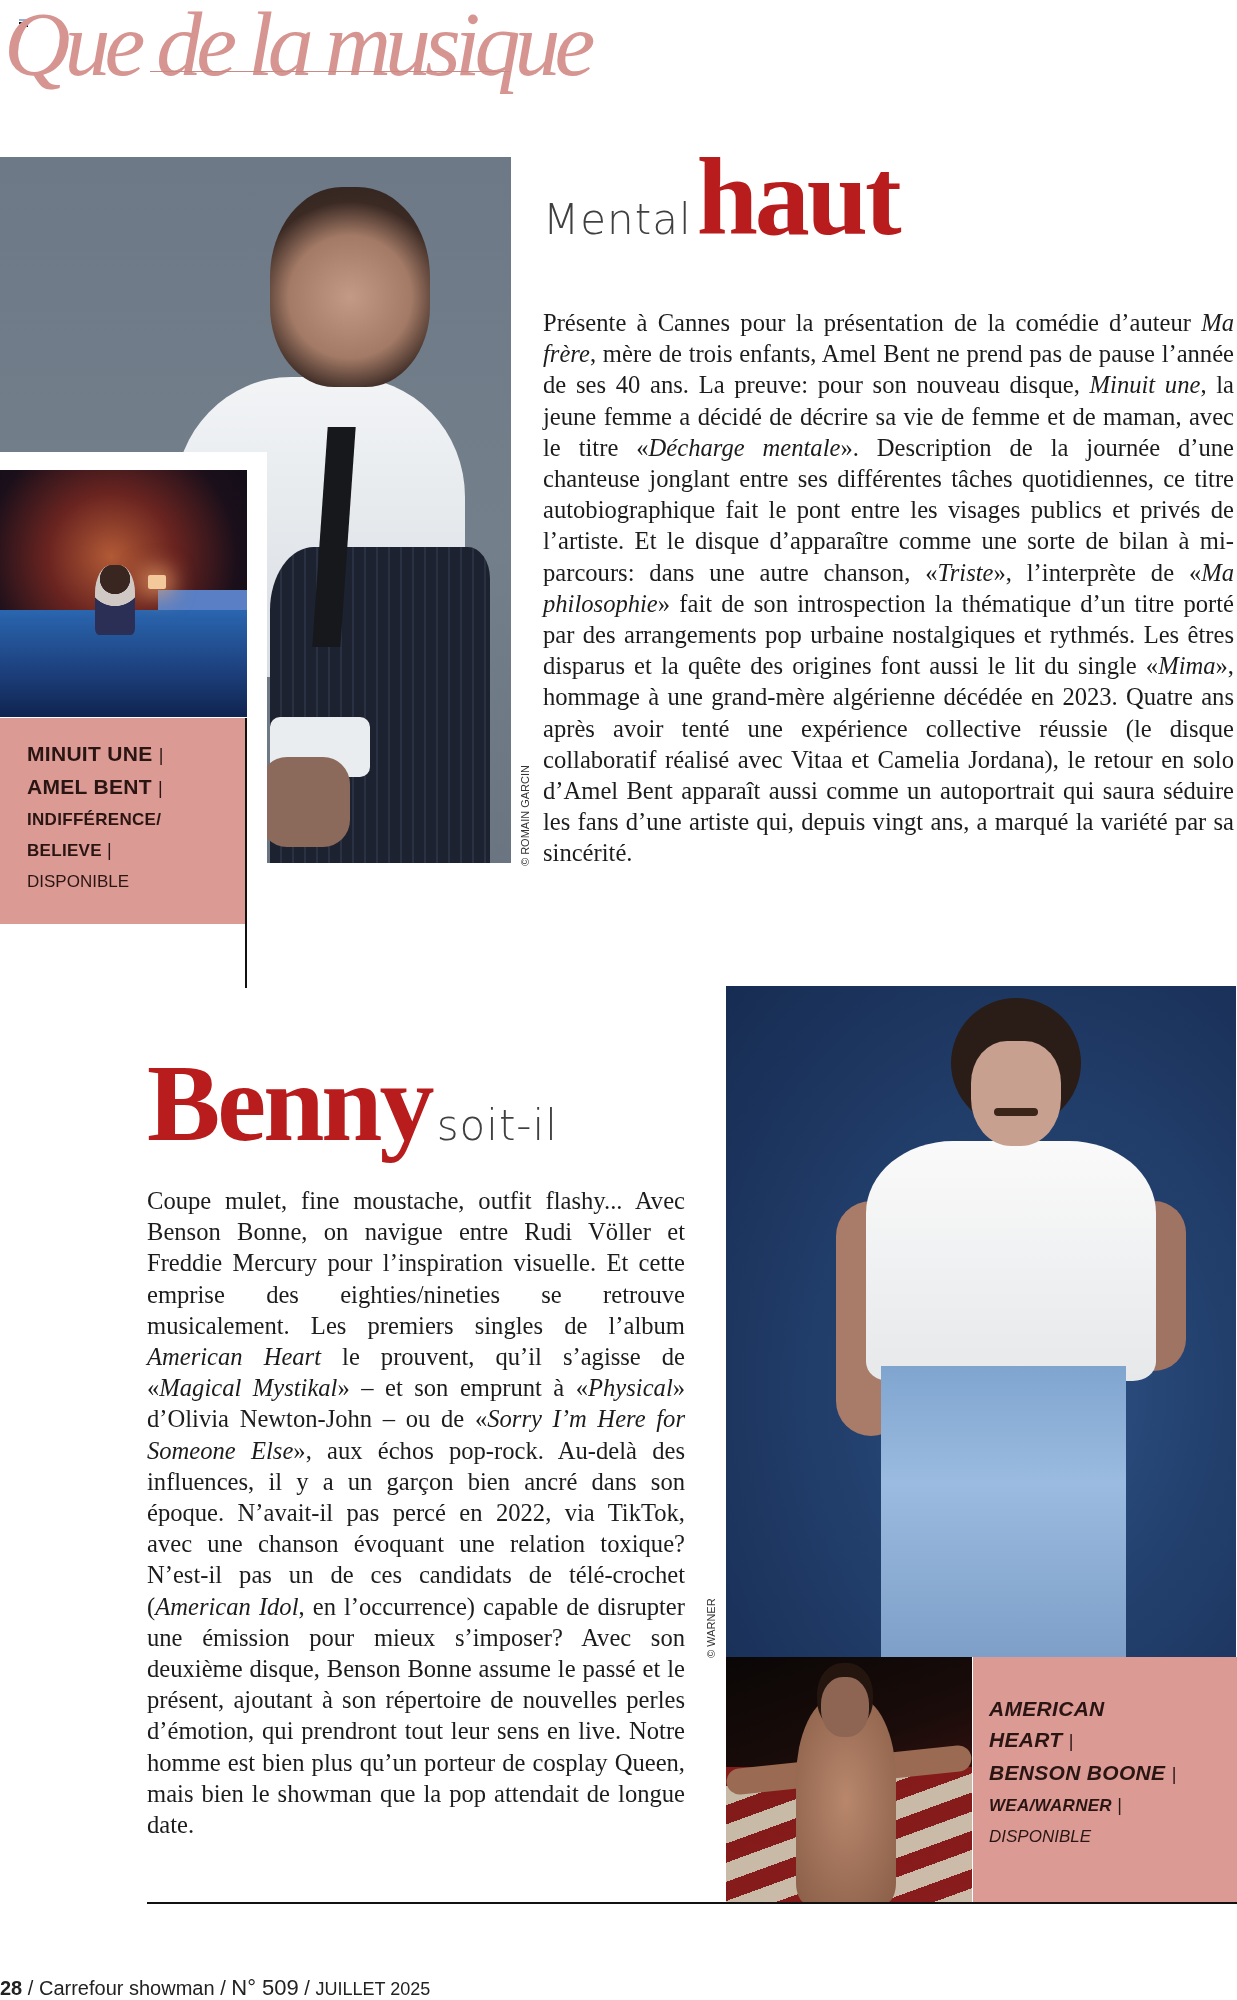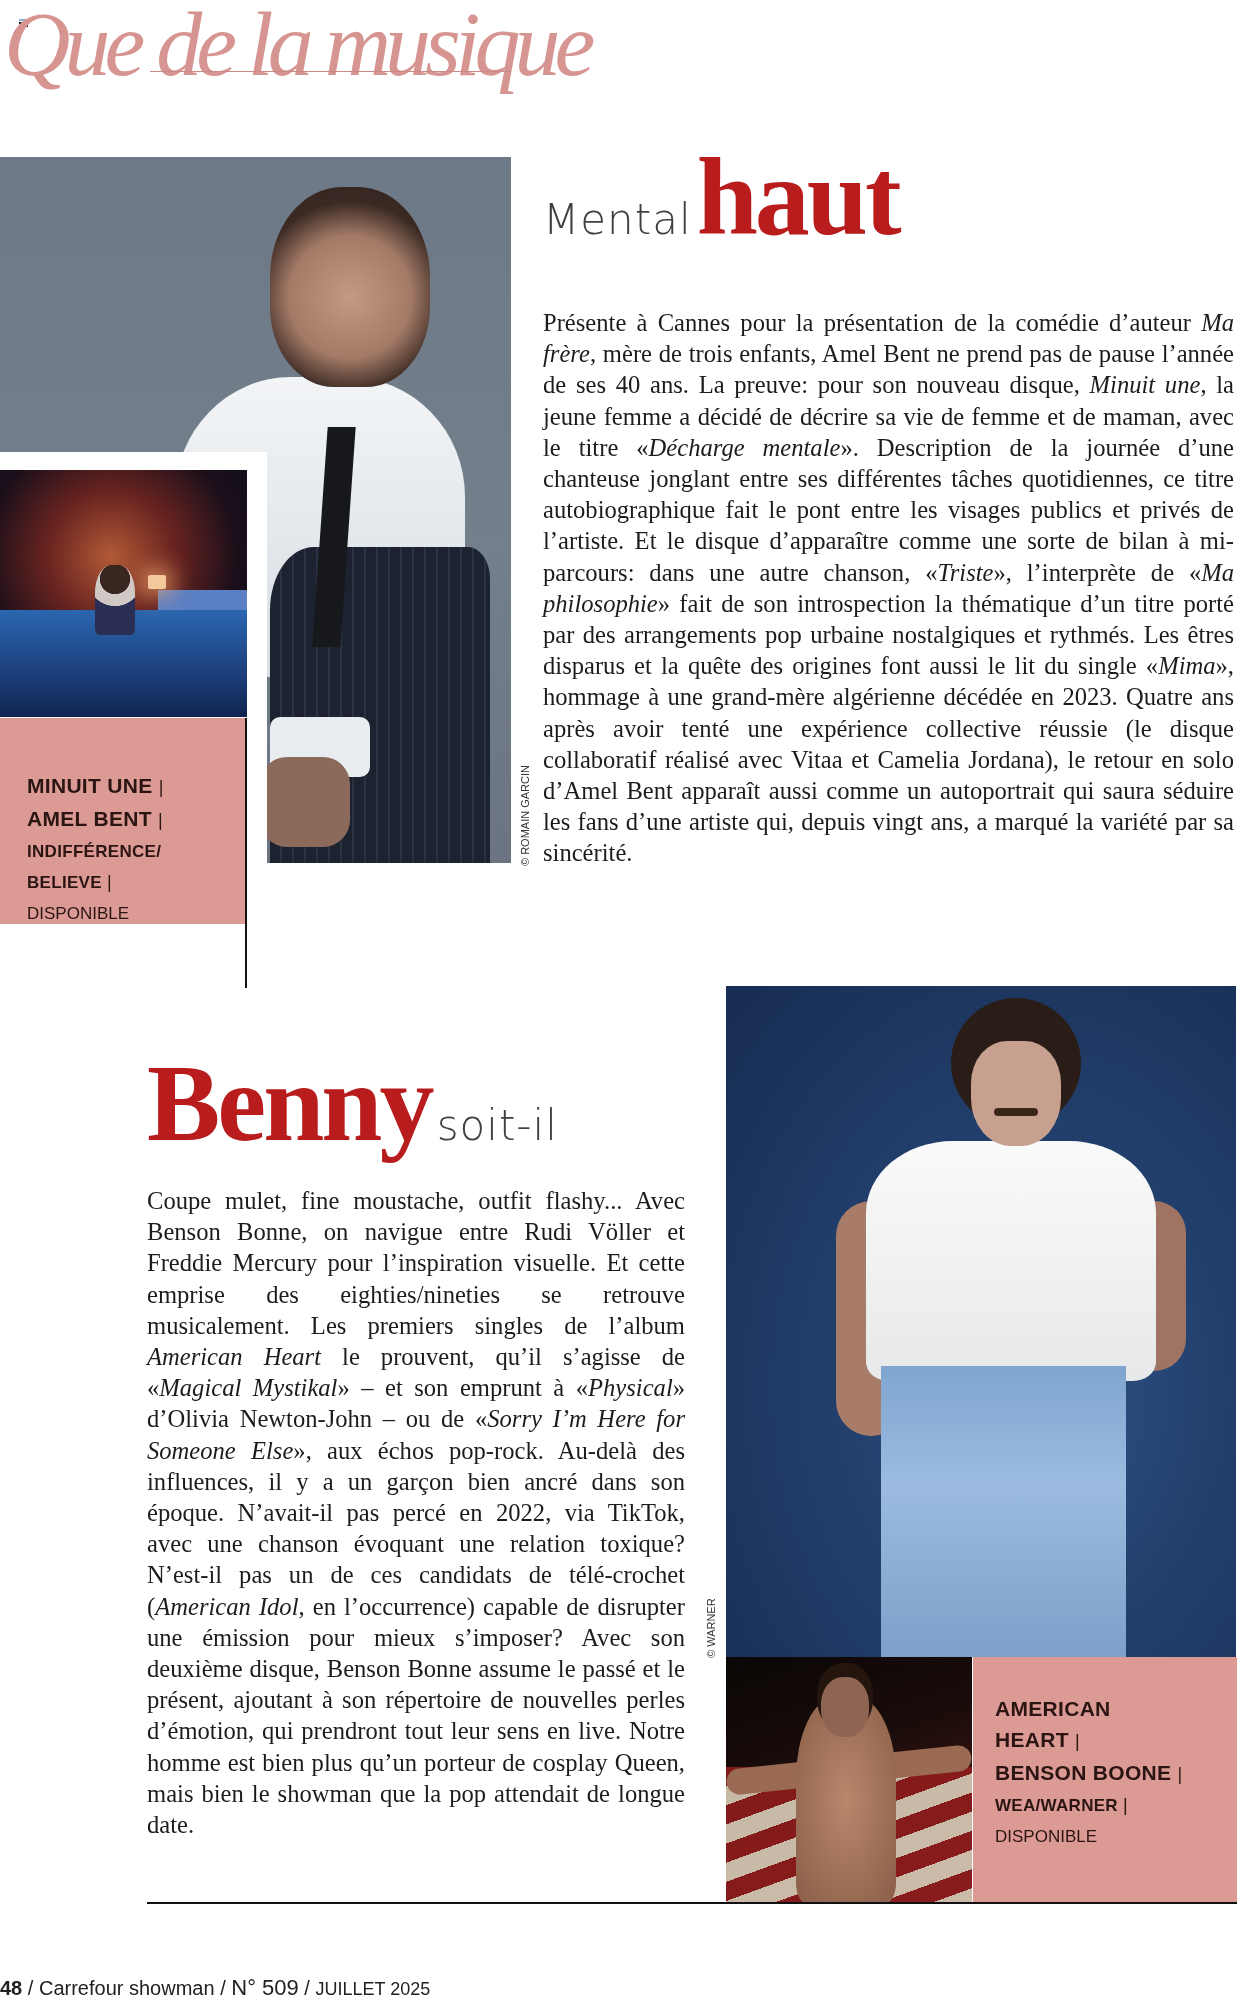--- a/index.html
+++ b/index.html
@@ -79,21 +79,21 @@
 <div class="abs credit" style="left:519px;top:866px;">© ROMAIN GARCIN</div>
 
 <div class="abs frame-white"></div>
 <div class="abs photo amel-cover">
   <div class="abs cover-headboard"></div>
   <div class="abs cover-bed"></div>
   <div class="abs cover-lamp"></div>
   <div class="abs cover-person"></div>
 </div>
 <div class="abs pink-box amel-info info-text">
-  <div style="position:absolute;left:27px;top:20px;margin-top:32px;">
+  <div style="position:absolute;left:27px;top:20px;">
     <div class="info-title"><span>MINUIT UNE</span> <span class="sep">|</span></div>
     <div class="info-title"><span>AMEL BENT</span> <span class="sep">|</span></div>
     <div class="info-label">INDIFFÉRENCE/</div>
     <div class="info-label"><span>BELIEVE</span> <span class="sep">|</span></div>
     <div class="info-status">DISPONIBLE</div>
   </div>
 </div>
 <div class="abs vrule"></div>
 
 <div class="abs headline" style="left:543px;top:142px;">
@@ -127,32 +127,32 @@
 </div>
 
 <div class="abs photo benny-cover">
   <div class="abs flag-stripes"></div>
   <div class="abs c-arms"></div>
   <div class="abs c-body"></div>
   <div class="abs c-head"></div>
 </div>
 
 <div class="abs pink-box benny-info info-text">
-  <div style="position:absolute;left:22px;top:36px;">
+  <div style="position:absolute;left:16px;top:36px;font-style:italic;">
     <div class="info-title">AMERICAN</div>
     <div class="info-title"><span>HEART</span> <span class="sep">|</span></div>
     <div class="info-title"><span>BENSON BOONE</span> <span class="sep">|</span></div>
     <div class="info-label"><span>WEA/WARNER</span> <span class="sep">|</span></div>
     <div class="info-status">DISPONIBLE</div>
   </div>
 </div>
 
 <div class="abs hrule"></div>
 
 <div class="abs footer">
-  <span class="pg">48</span>
+  <span class="pg">28</span>
   <span>/</span>
   <span>Carrefour showman</span>
   <span>/</span>
   <span class="num">N° 509</span>
   <span>/</span>
   <span class="date">JUILLET 2025</span>
 </div>
 
 </body></html>

